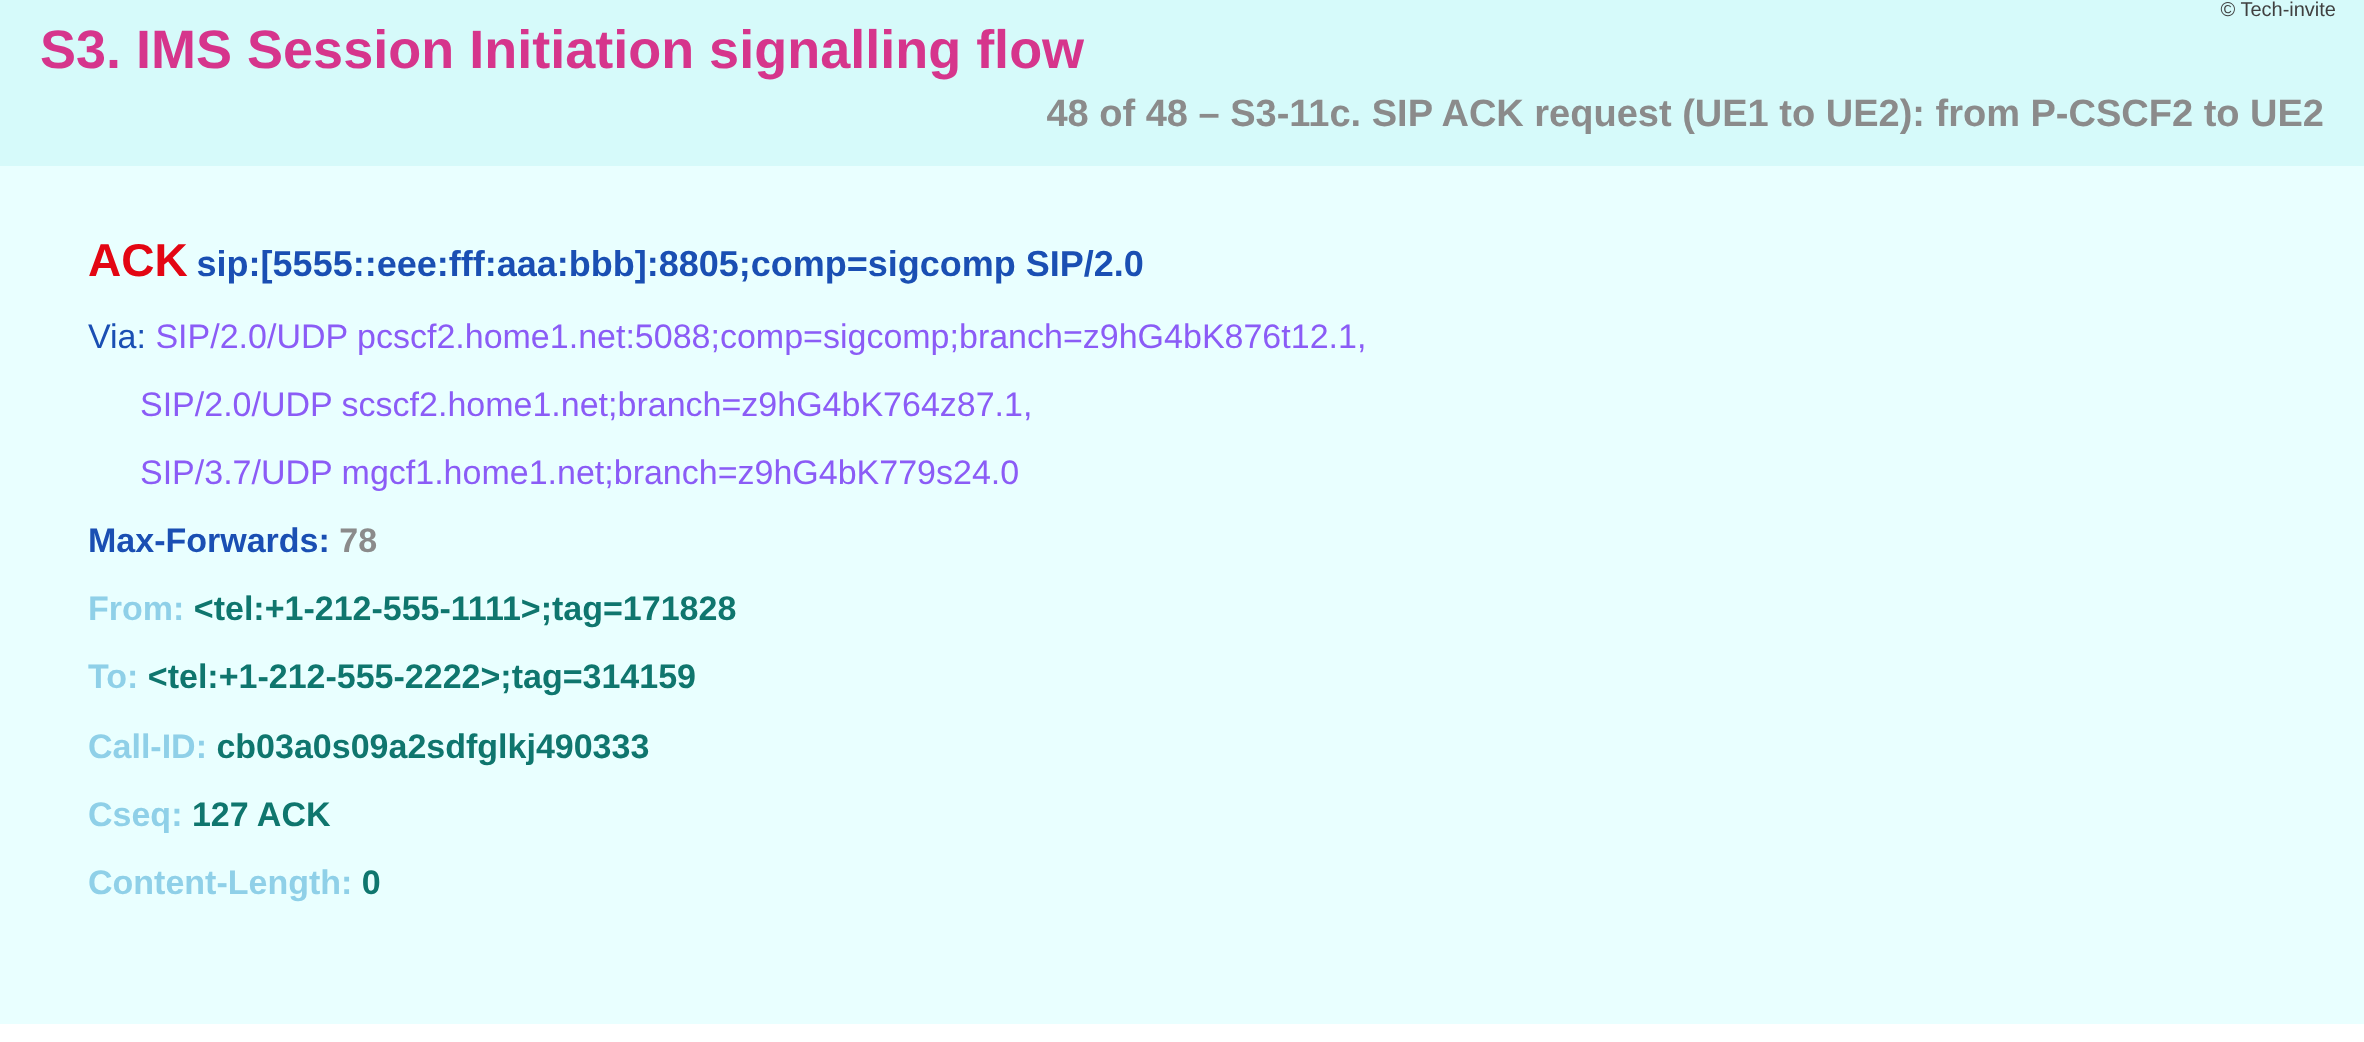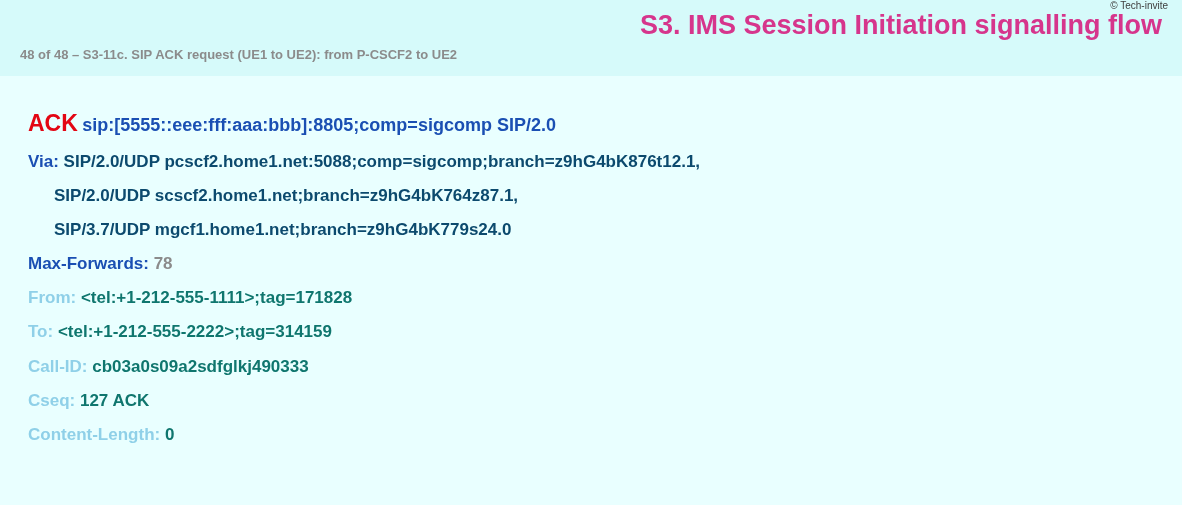--- a/index.html
+++ b/index.html
@@ -22,32 +22,32 @@
       position: absolute;
       top: 0;
       right: 14px;
       color: #404040;
       font-size: 10px;
     }
     .title {
       color: #d6358c;
       font-size: 27px;
       font-weight: bold;
-      text-align: right;
+      text-align: left;
       margin-bottom: 6px;
     }
     .subtitle {
       color: #8b8b8b;
-      font-size: 13px;
+      font-size: 19px;
       font-weight: bold;
-      text-align: left;
+      text-align: right;
     }
     .content {
       background: #e9ffff;
-      padding: 34px 28px 20px 28px;
+      padding: 34px 28px 20px 44px;
       height: calc(521px - 92px);
     }
     .req-line {
       margin-bottom: 14px;
     }
     .req-method {
       color: #e30613;
       font-size: 23px;
       font-weight: bold;
     }
@@ -56,25 +56,25 @@
       font-size: 18px;
       font-weight: bold;
     }
     .hdr-line {
       font-size: 17px;
       margin-bottom: 12px;
       line-height: 1.3;
     }
     .hdr-via-name {
       color: #1a4fb3;
-      font-weight: bold;
+      font-weight: normal;
     }
     .hdr-via-val {
-      color: #0c4a6e;
-      font-weight: bold;
+      color: #8b5cf6;
+      font-weight: normal;
     }
     .hdr-via-cont {
       margin-left: 26px;
     }
     .hdr-mf-name {
       color: #1a4fb3;
       font-weight: bold;
       text-align: right;
     }
     .hdr-mf-val {

